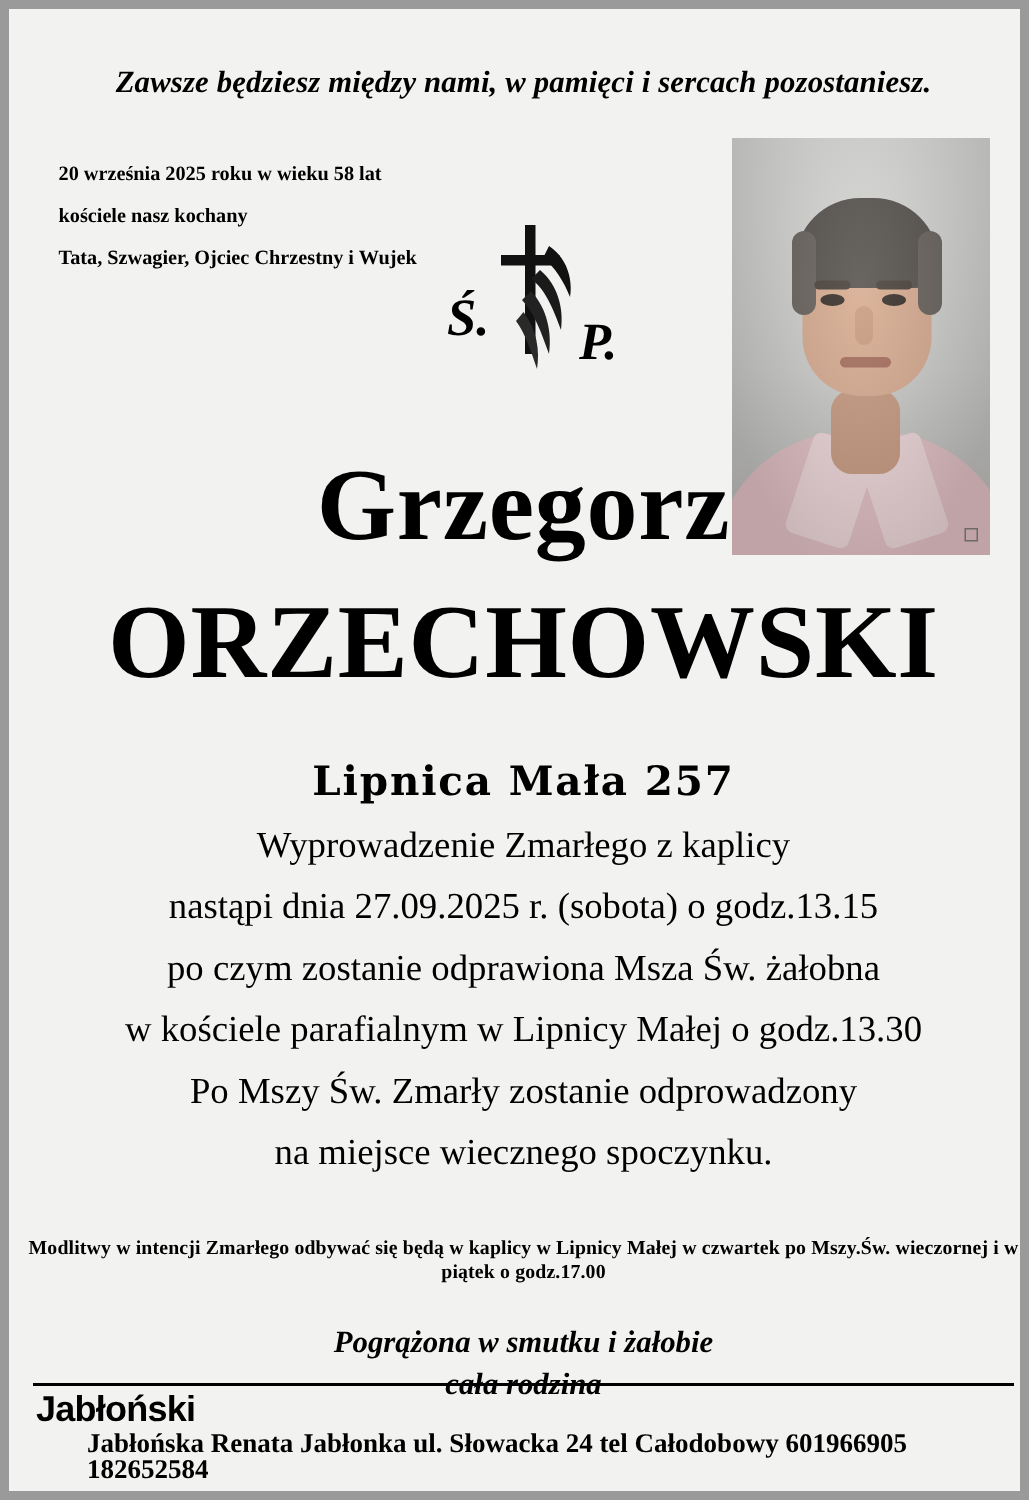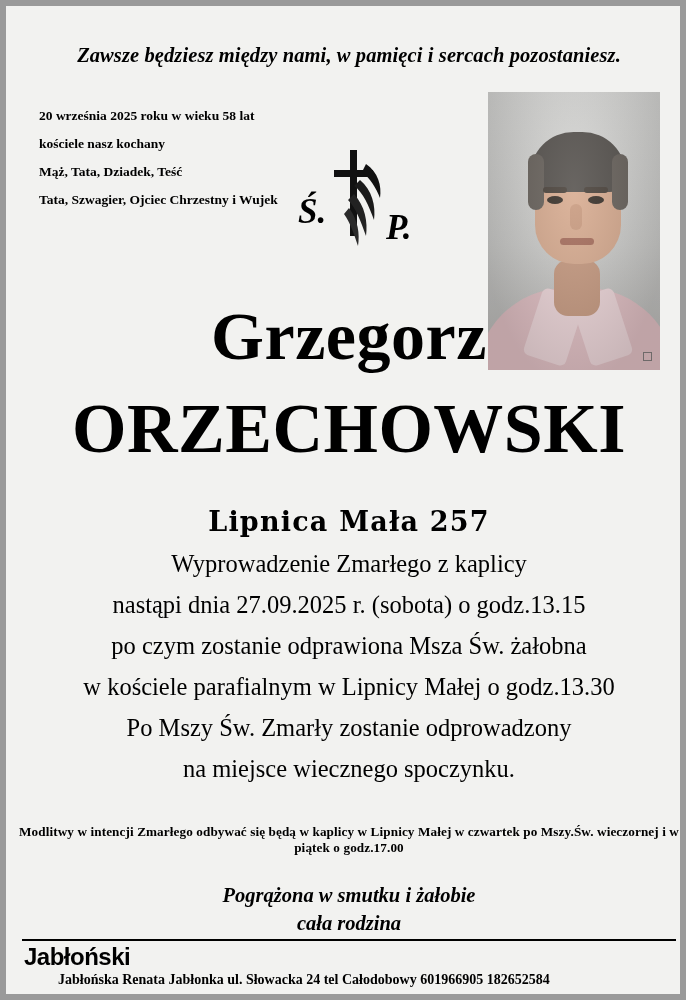--- a/index.html
+++ b/index.html
@@ -238,38 +238,37 @@
     line-height: 28px;
     padding-left: 2px;
   }
   .brand-sub {
     font-size: 13.5px;
     font-weight: 600;
     padding-left: 36px;
     line-height: 16px;
   }
   .brand-addr {
-    font-size: 14px;
+    font-size: 18px;
     font-weight: 600;
     padding-left: 36px;
     line-height: 17px;
   }
 </style>
 </head>
 <body>
 
 <div class="notice">
   <div class="inner">
 
     <div class="motto">Zawsze będziesz między nami, w pamięci i sercach pozostaniesz.</div>
 
     <div class="intro">
       <div>20 września 2025 roku w wieku 58 lat</div>
       <div>kościele nasz kochany</div>
-      <div>Mąż, Tata, Dziadek, Teść</div>
       <div>Tata, Szwagier, Ojciec Chrzestny i Wujek</div>
     </div>
 
     <div class="photo-wrap">
       <div class="photo">
         <div class="ph-bg"></div>
         <div class="ph-shoulders"></div>
         <div class="ph-collar-l"></div>
         <div class="ph-collar-r"></div>
         <div class="ph-neck"></div>

